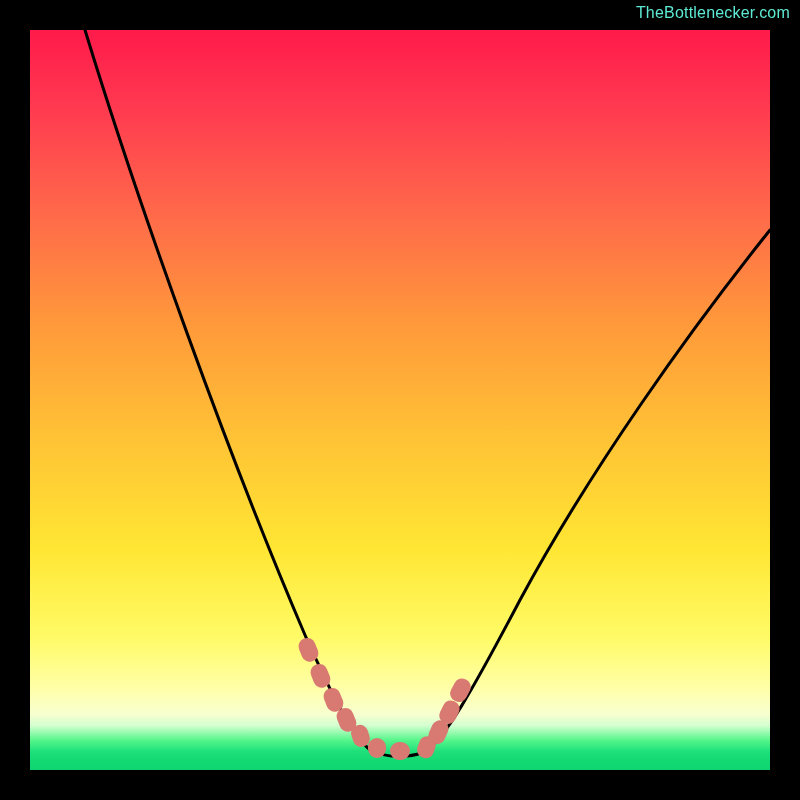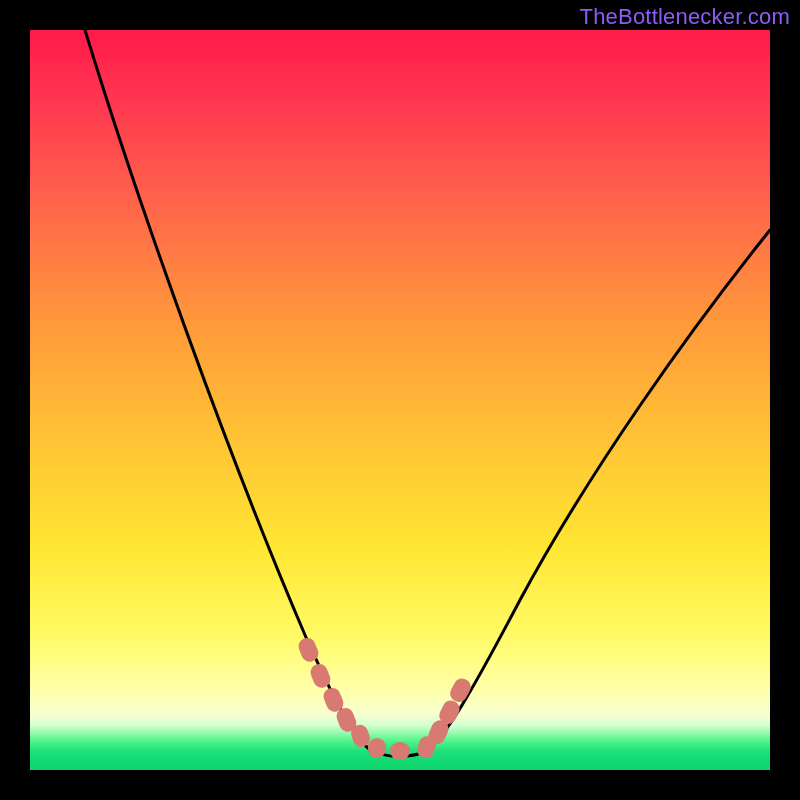--- a/index.html
+++ b/index.html
@@ -43,22 +43,22 @@
       #54f58a 96%,
       #1ee07a 97.5%,
       #12d872 99%,
       #10d470 100%
     );
   }
   .watermark {
     position: absolute;
     top: 4px;
     right: 10px;
-    color: #8b5cf6;
-    font-size: 22px;
+    color: #5eead4;
+    font-size: 16px;
     letter-spacing: 0.2px;
     user-select: none;
   }
   svg.curves {
     position: absolute;
     inset: 0;
   }
 </style>
 </head>
 <body>

